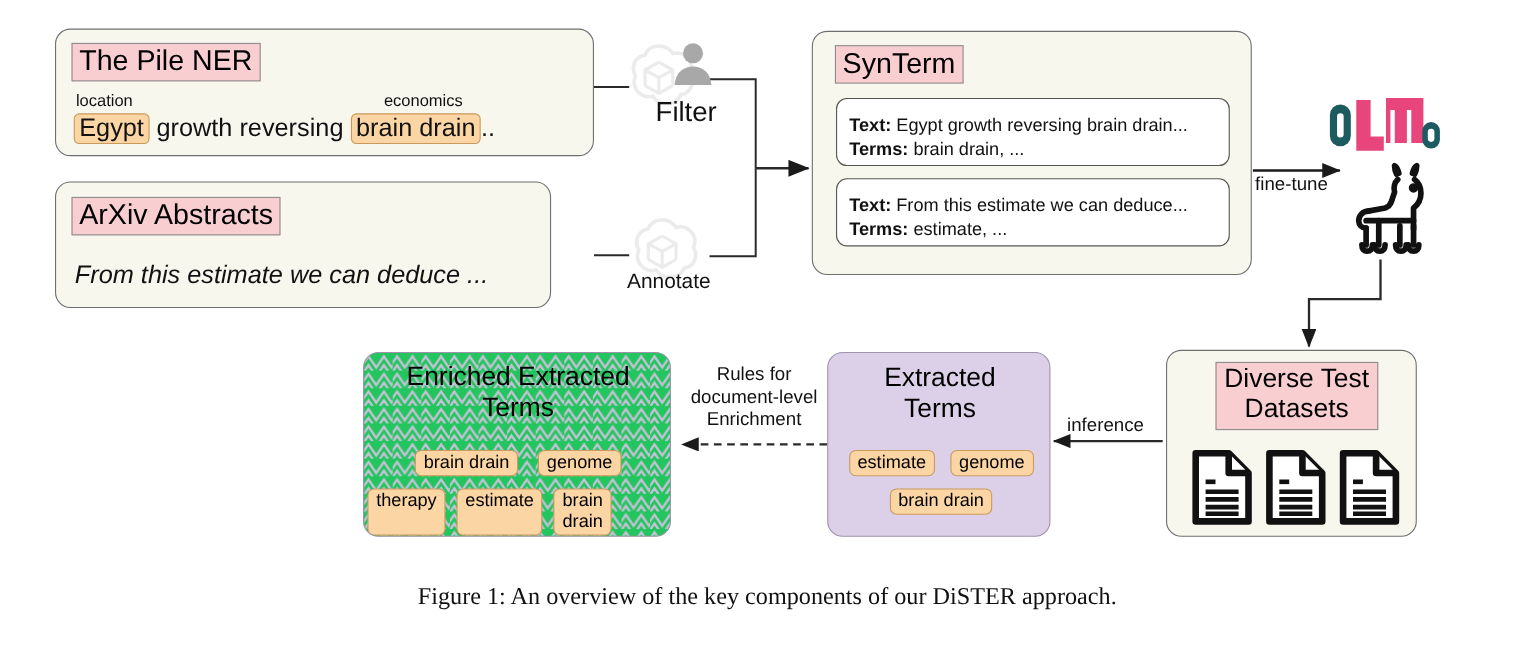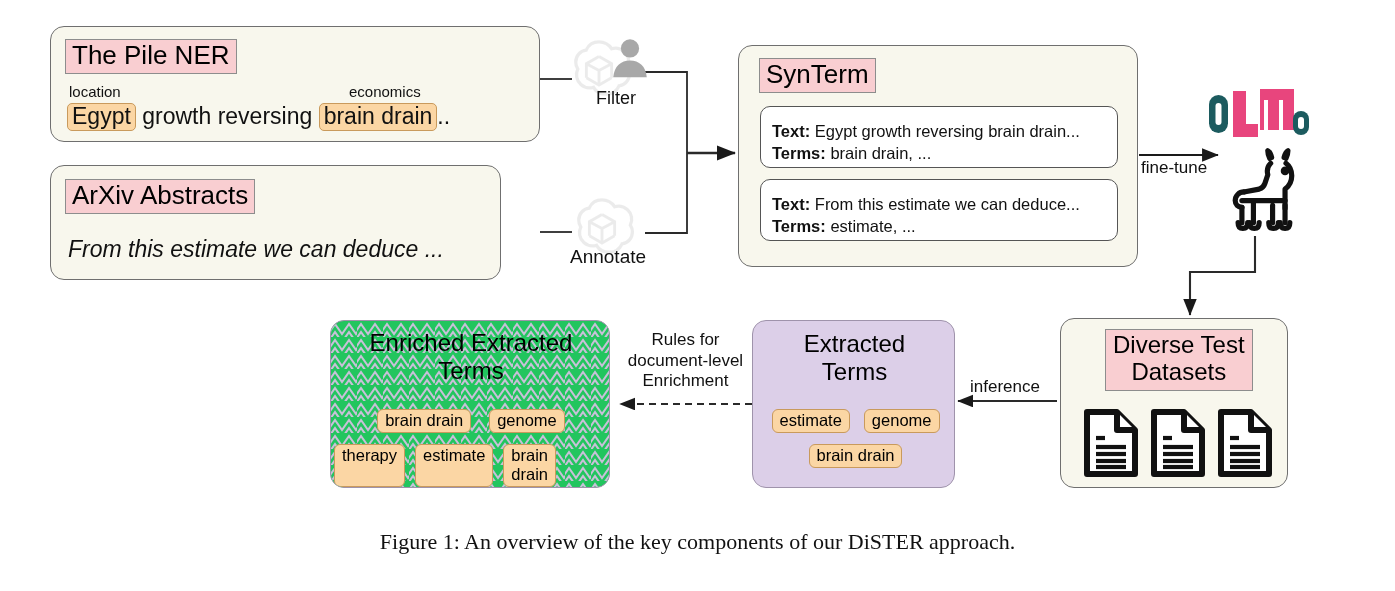--- a/index.html
+++ b/index.html
@@ -96,35 +96,35 @@
     <path d="M32 4c-6 0-11 3.4-13.3 8.6C12.4 13.3 8 18.6 8 25c0 2.6.8 5 2.1 7-2.6 5.4-1.4 12 3.2 16
        3.6 3.2 8.5 4.2 13 2.9C28.7 55 33.8 58 39.4 58c6 0 11-3.4 13.3-8.6 6.3-.7 10.7-6 10.7-12.4
        0-2.6-.8-5-2.1-7 2.6-5.4 1.4-12-3.2-16-3.6-3.2-8.5-4.2-13-2.9C42.3 7 37.6 4 32 4z" fill="none" stroke="#8f8f8f" stroke-width="3.4"></path>
     <path d="M32 19 L45 26.5 L45 41 M32 19 L19 26.5 L19 41 M19 41 L32 48.5 L45 41 M32 33.5 L32 48.5
              M32 33.5 L45 26.5 M32 33.5 L19 26.5" fill="none" stroke="#8f8f8f" stroke-width="3"></path>
   </svg>
   <svg class="abs" style="left:47px;top:-2px;width:46px;height:46px;" viewBox="0 0 48 48">
     <circle cx="24" cy="13" r="9.5" fill="#a8a8a8"></circle>
     <path d="M6.5 43 C7.5 31.5 14.5 25.5 24 25.5 C33.5 25.5 40.5 31.5 41.5 43 Z" fill="#a8a8a8"></path>
   </svg>
-  <div class="abs edge-label" style="left:36px;top:50px;font-size:18px;">Filter</div>
+  <div class="abs edge-label" style="left:36px;top:50px;font-size:25px;">Filter</div>
 </div>
 
 <div class="abs" style="left:560px;top:196px;width:140px;height:70px;">
   <svg class="abs gpt-logo" style="left:11px;top:0px;width:62px;height:62px;" viewBox="0 0 64 64">
     <path d="M32 4c-6 0-11 3.4-13.3 8.6C12.4 13.3 8 18.6 8 25c0 2.6.8 5 2.1 7-2.6 5.4-1.4 12 3.2 16
        3.6 3.2 8.5 4.2 13 2.9C28.7 55 33.8 58 39.4 58c6 0 11-3.4 13.3-8.6 6.3-.7 10.7-6 10.7-12.4
        0-2.6-.8-5-2.1-7 2.6-5.4 1.4-12-3.2-16-3.6-3.2-8.5-4.2-13-2.9C42.3 7 37.6 4 32 4z" fill="none" stroke="#8f8f8f" stroke-width="3.4"></path>
     <path d="M32 19 L45 26.5 L45 41 M32 19 L19 26.5 L19 41 M19 41 L32 48.5 L45 41 M32 33.5 L32 48.5
              M32 33.5 L45 26.5 M32 33.5 L19 26.5" fill="none" stroke="#8f8f8f" stroke-width="3"></path>
   </svg>
   <div class="abs edge-label" style="left:10px;top:50px;font-size:19px;">Annotate</div>
 </div>
 
-<div class="abs cream-box" style="left:738px;top:45px;width:400px;height:222px;">
+<div class="abs cream-box" style="left:738px;top:28px;width:400px;height:222px;">
   <div class="abs" style="left:20px;top:12px;">
     <span class="pink-chip title-26">SynTerm</span>
   </div>
 
   <div class="abs white-box" style="left:21px;top:60px;width:358px;height:62px;">
     <div class="kv" style="padding:13px 0 0 11px;">
       <div><b>Text:</b>
         <span>Egypt growth reversing brain drain...</span></div>
       <div><b>Terms:</b>
         <span>brain drain, ...</span></div>

